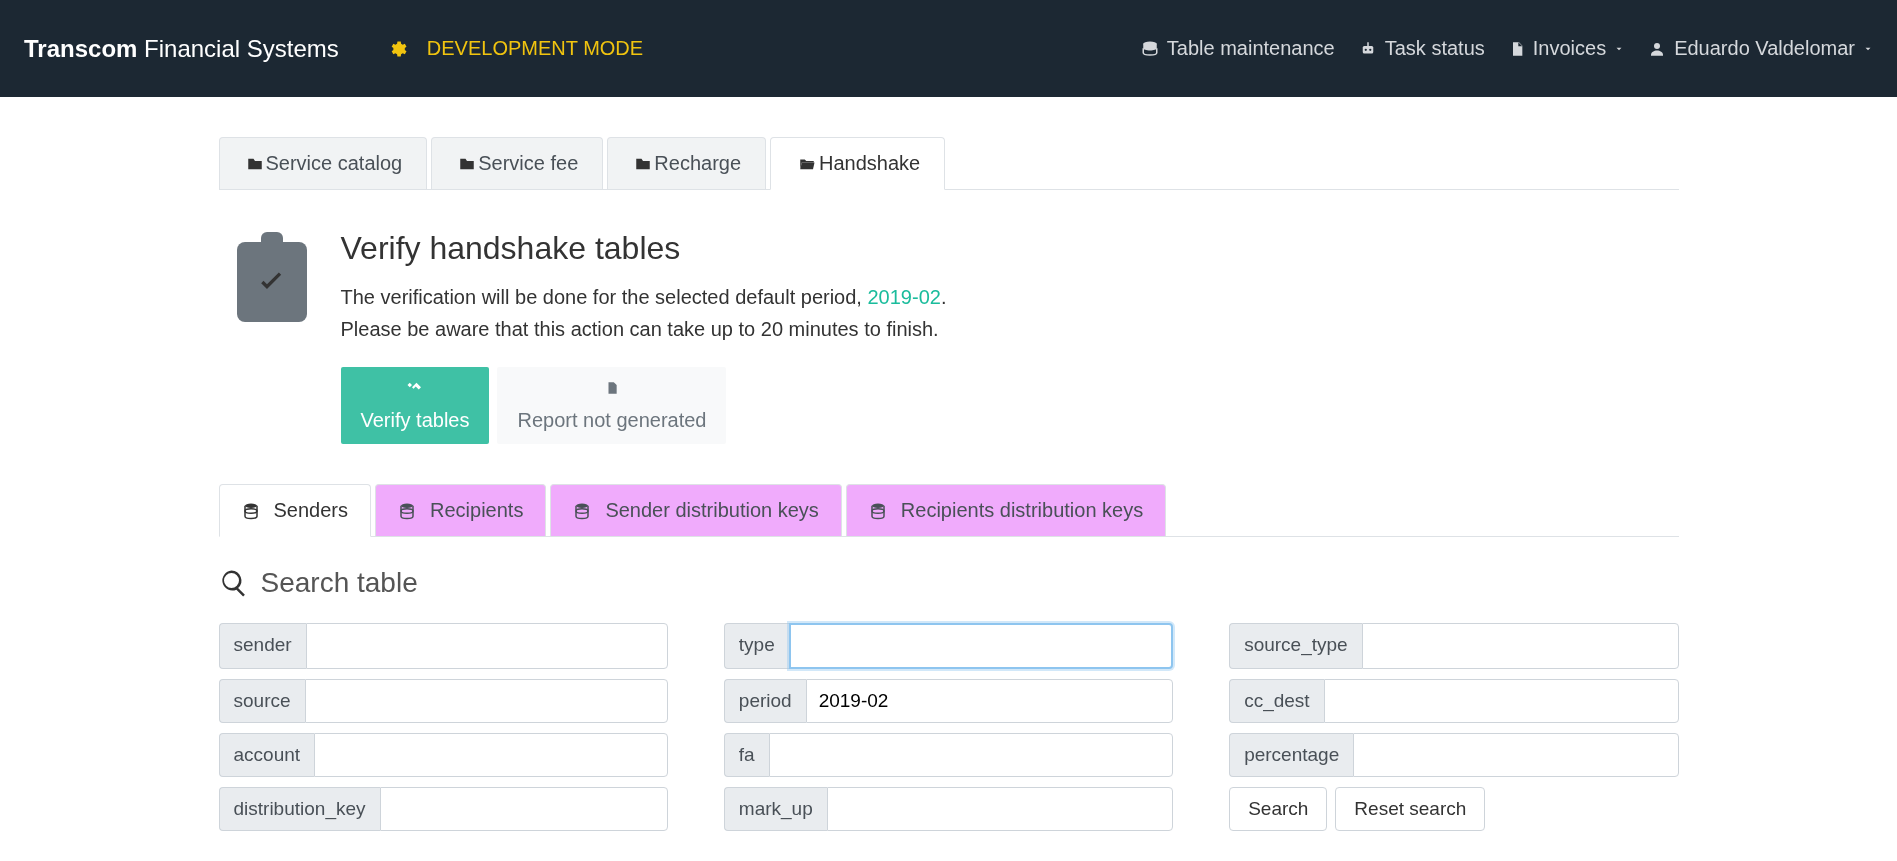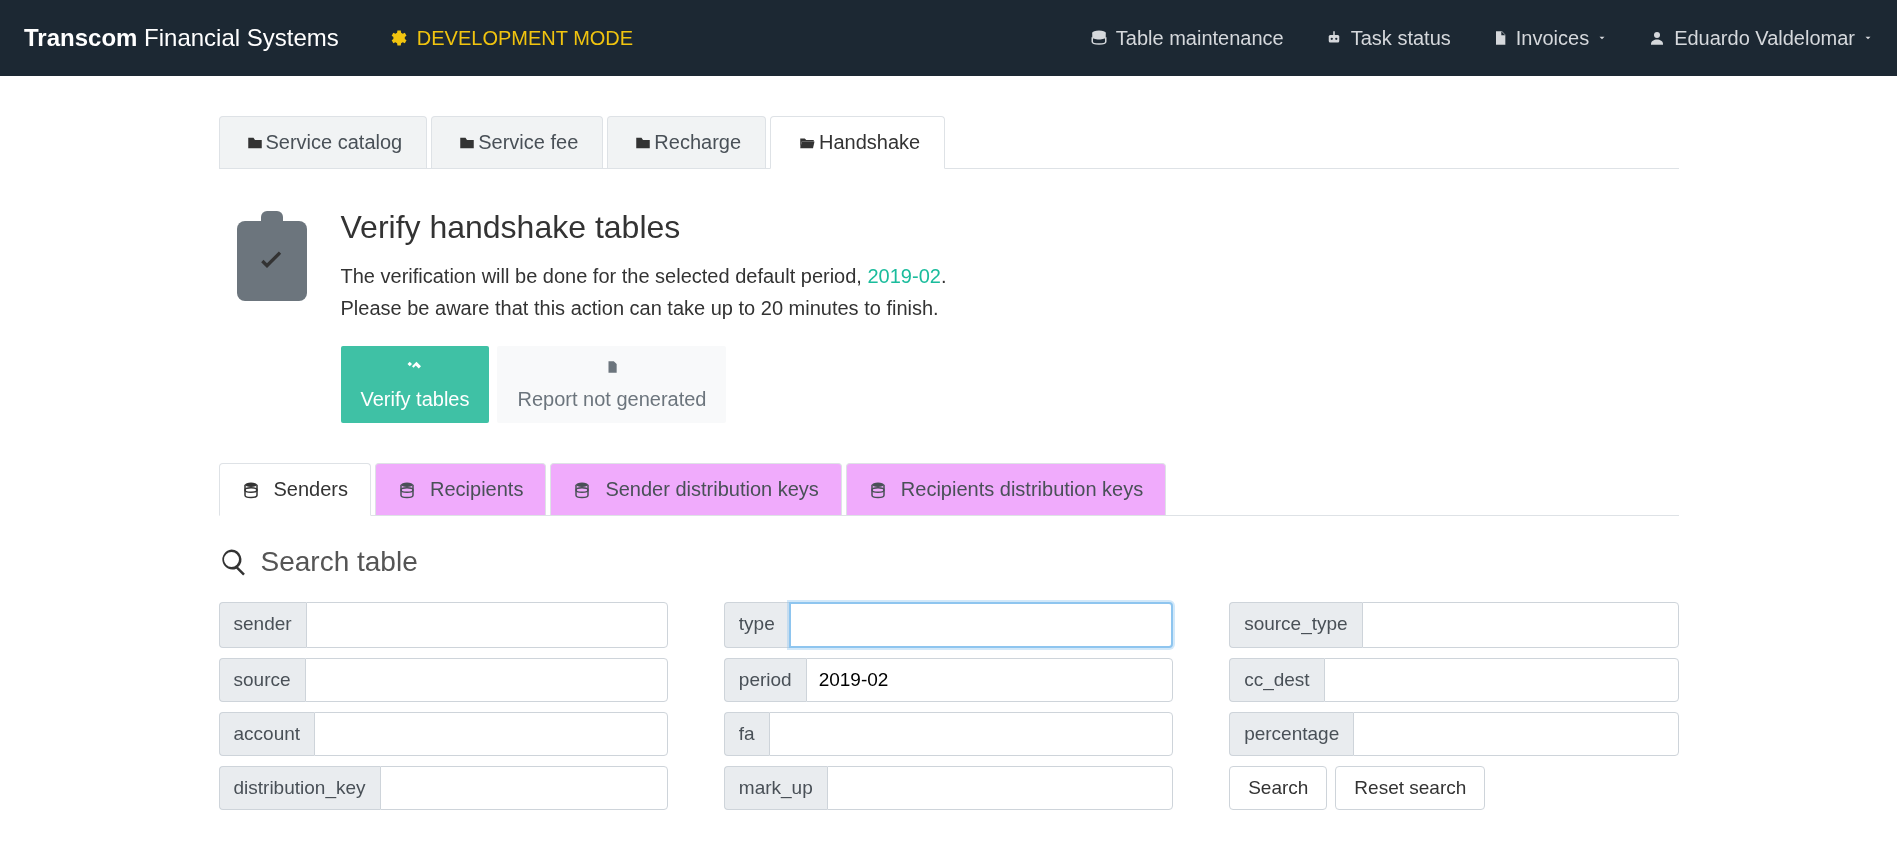--- a/index.html
+++ b/index.html
@@ -5,27 +5,27 @@
 * { box-sizing: border-box; margin: 0; padding: 0; }
 body { font-family: "Segoe UI", -apple-system, sans-serif; background: #fff; color: #333; }
 
 
 .navbar {
   background: #1c2833;
   color: #fff;
   display: flex;
   align-items: center;
   padding: 0 24px;
-  height: 76px;
+  height: 97px;
 }
 .brand { font-size: 24px; color: #fff; }
 .brand strong { font-weight: 700; }
 .brand span.light { font-weight: 300; }
-.dev-mode { color: #f1c40f; font-size: 20px; font-weight: 500; margin-left: 48px; display: flex; align-items: center; gap: 10px; }
-.nav-right { margin-left: auto; display: flex; gap: 41px; align-items: center; }
+.dev-mode { color: #f1c40f; font-size: 20px; font-weight: 500; margin-left: 48px; display: flex; align-items: center; gap: 20px; }
+.nav-right { margin-left: auto; display: flex; gap: 24px; align-items: center; }
 .nav-link { color: #d5d8dc; font-size: 20px; display: flex; align-items: center; gap: 8px; cursor: pointer; }
 
 
 .container { max-width: 1520px; margin: 0 auto; padding: 40px 30px 20px; }
 
 
 .tabs { display: flex; border-bottom: 1px solid #dee2e6; }
 .tab {
   background: #f1f3f4;
   border: 1px solid #dee2e6;

